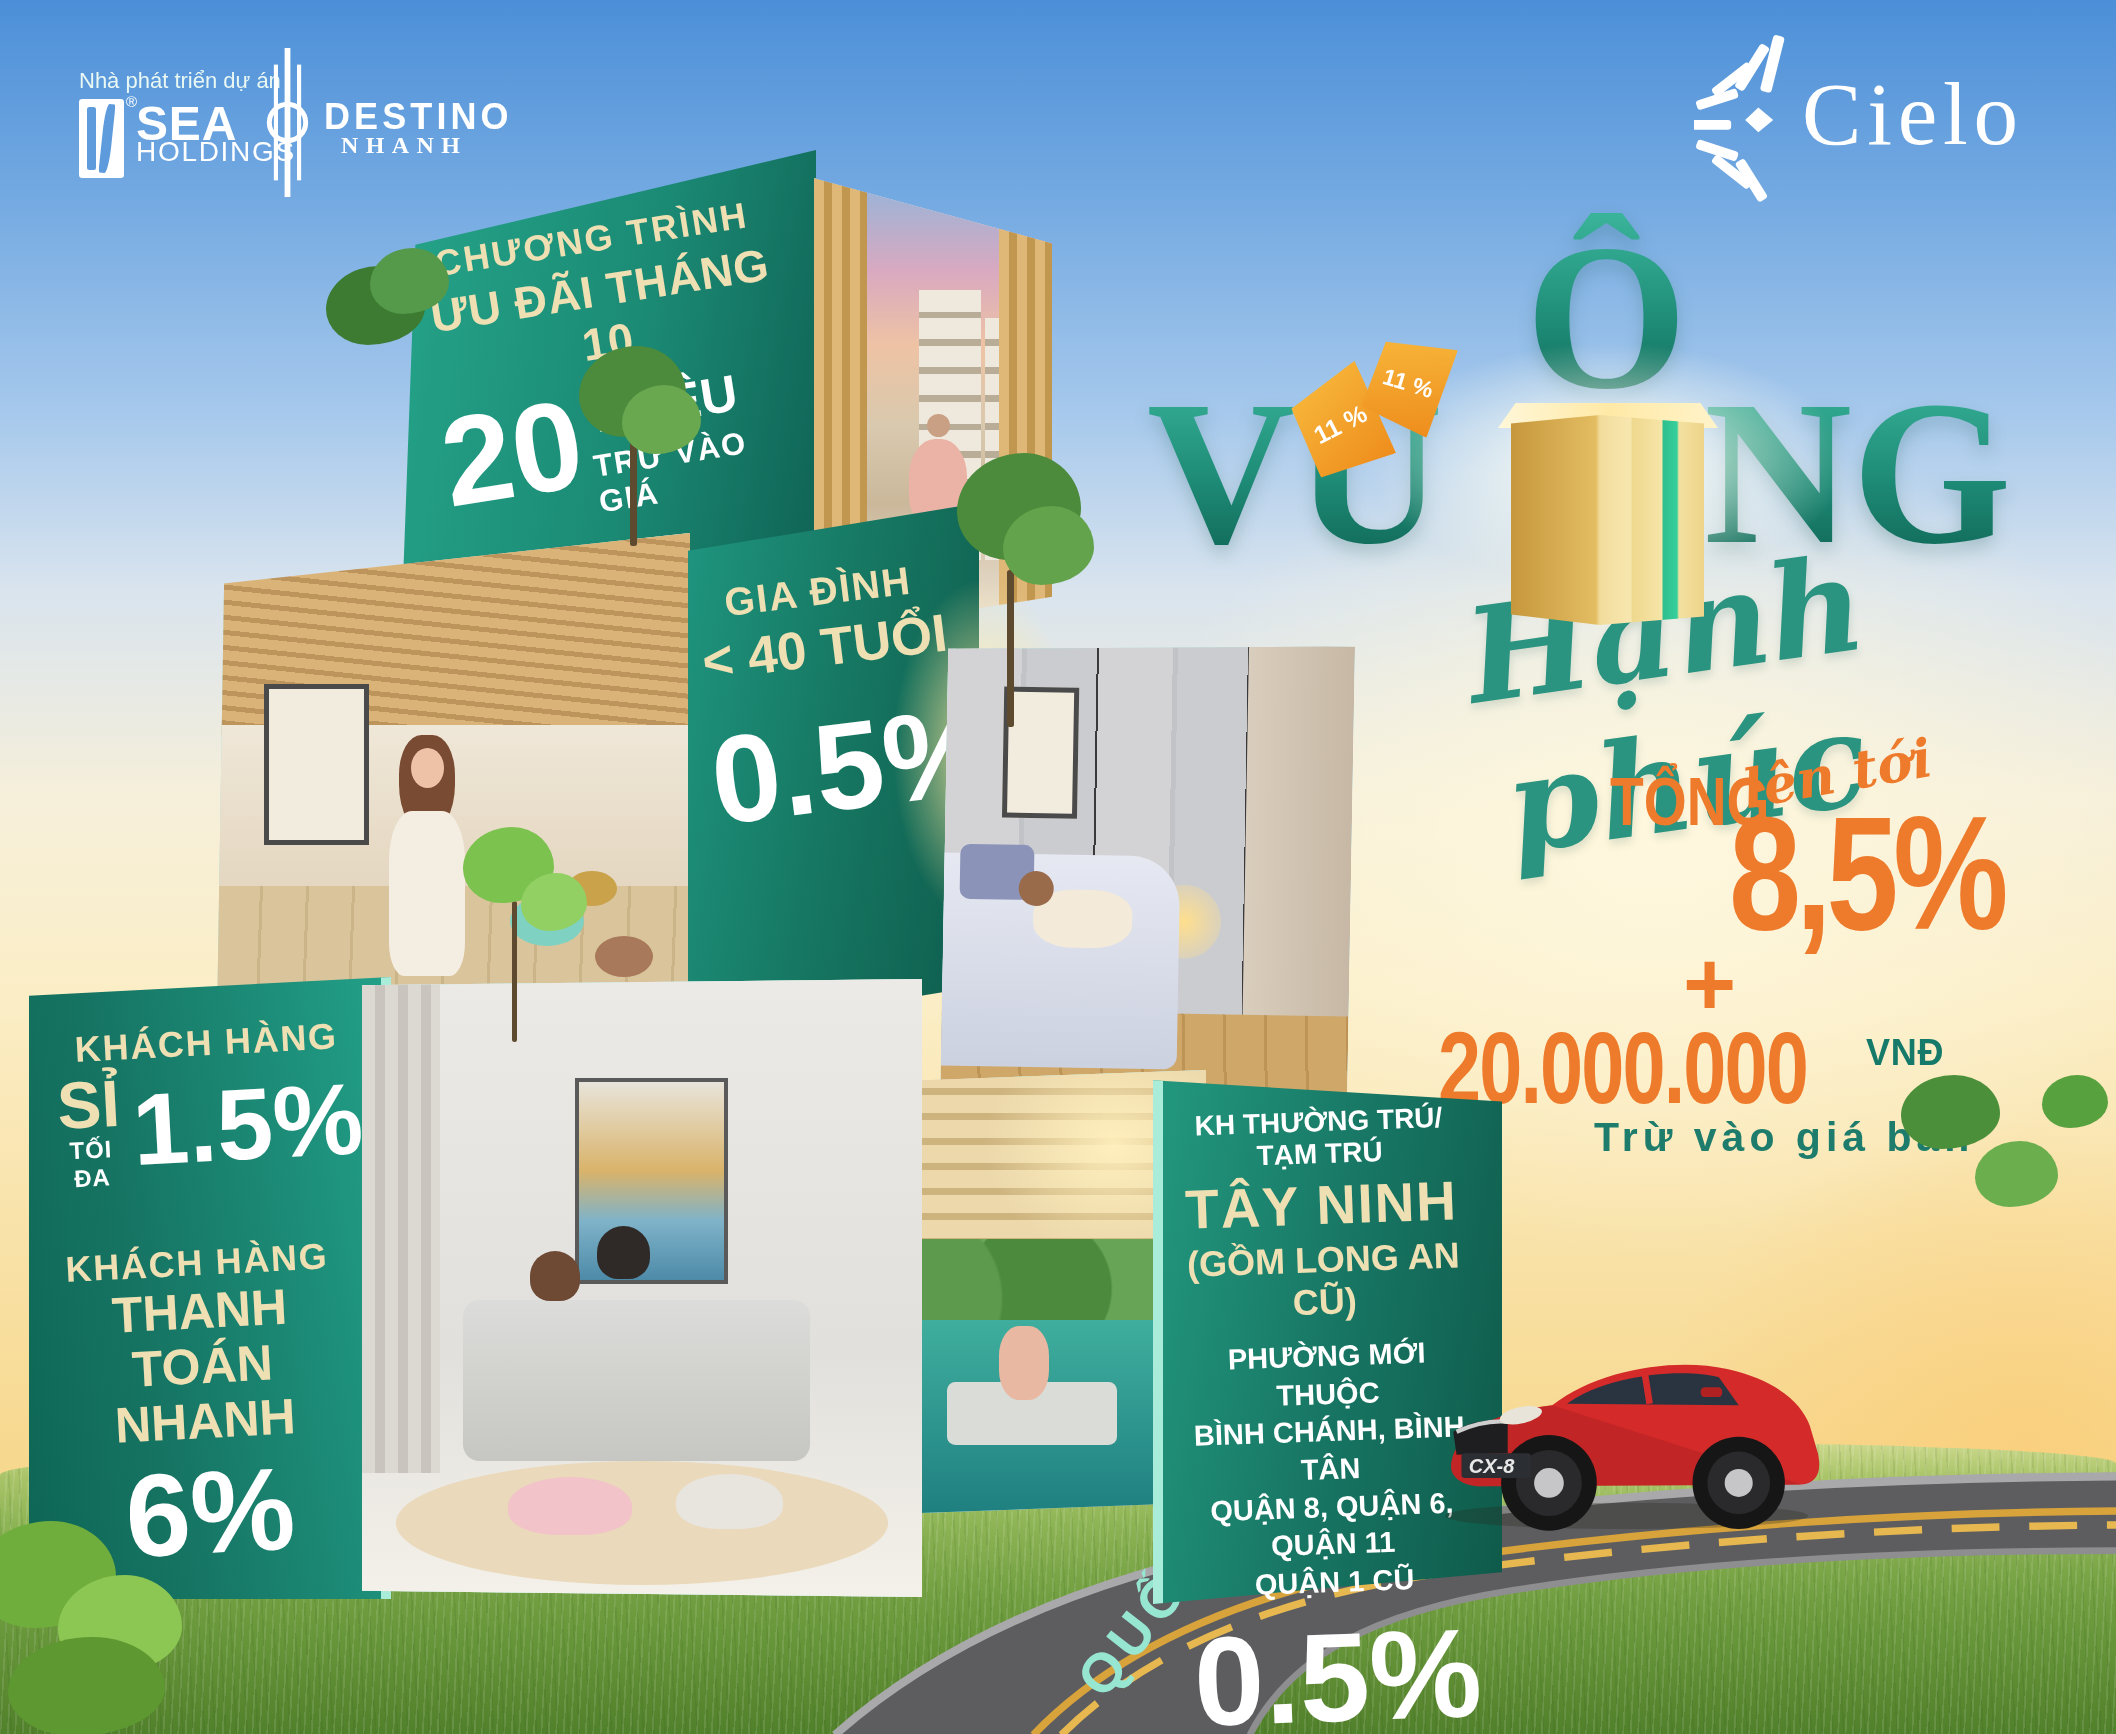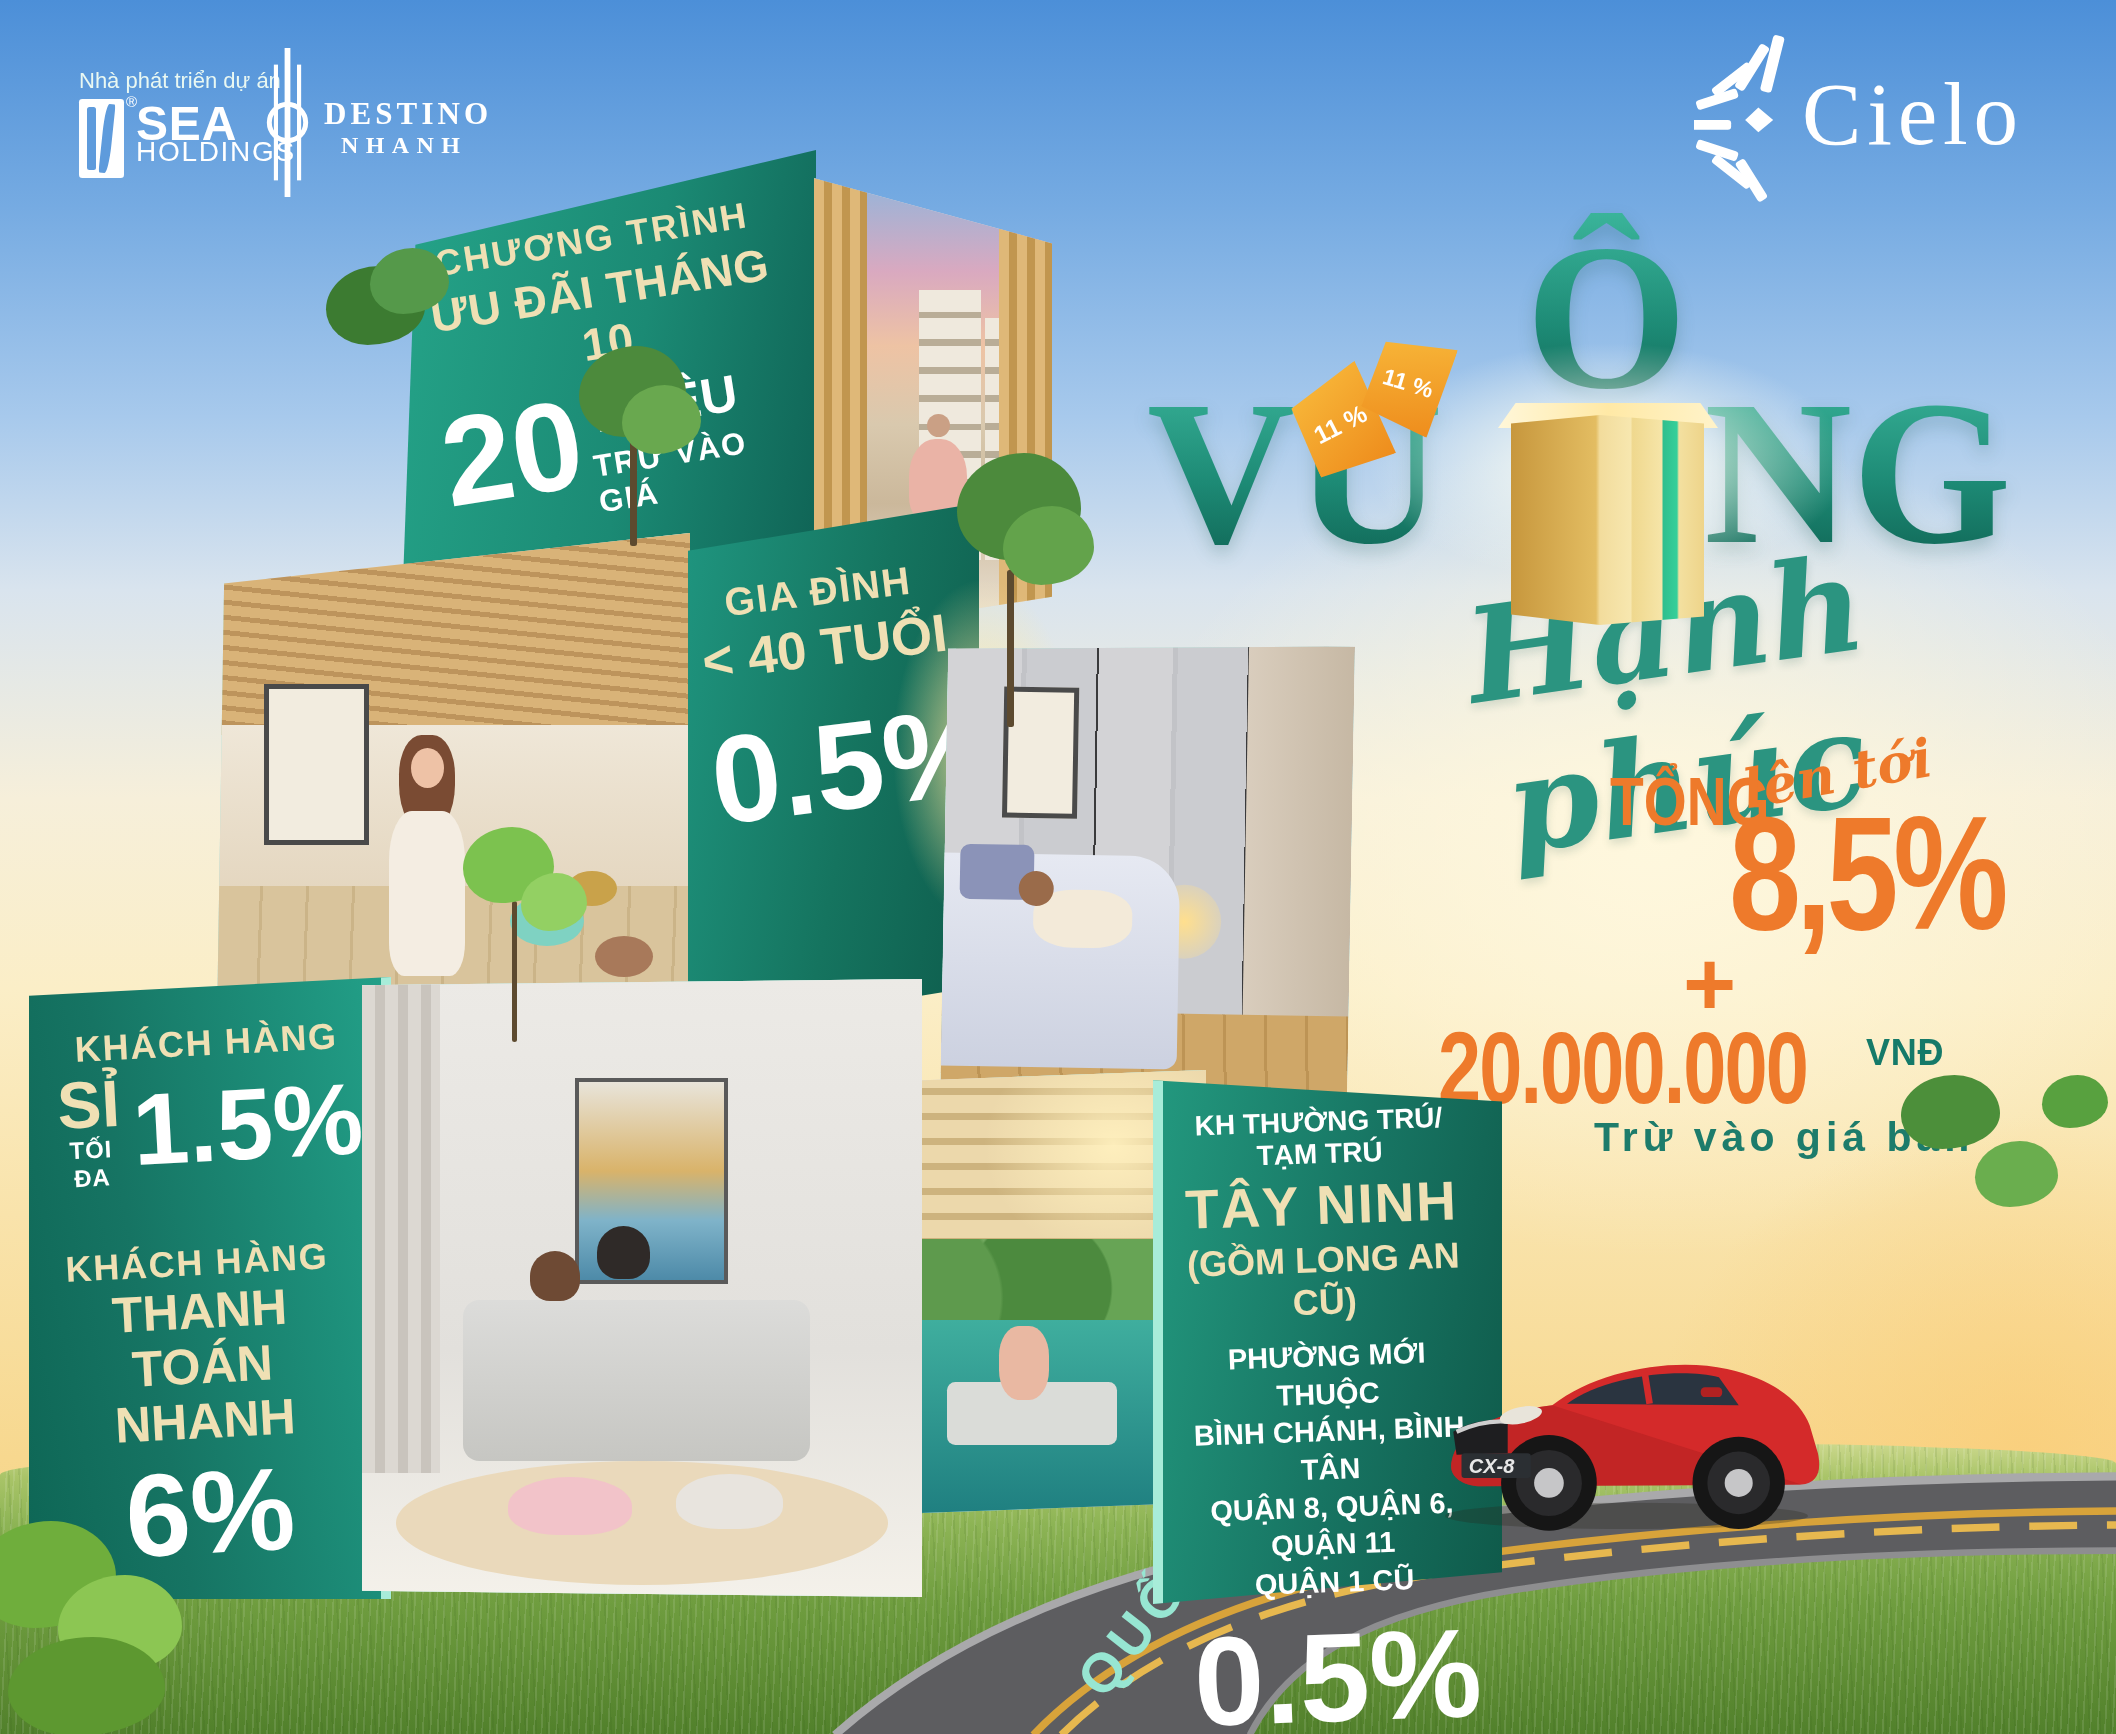--- a/index.html
+++ b/index.html
@@ -14,21 +14,21 @@
 
   
   .hdr-dev{left:79px;top:68px;font-size:22px;color:#e9f8f2;font-weight:500;z-index:10;}
   .sea-icon{left:79px;top:99px;width:45px;height:79px;background:#fff;border-radius:3.3px;z-index:10;overflow:hidden;}
   .sea-icon:before{content:"";position:absolute;left:8.3px;top:8.3px;width:8.3px;height:63px;background:#5e9bdc;border-radius:2.5px;}
   .sea-icon:after{content:"";position:absolute;left:23px;top:5px;width:10px;height:69px;background:#5e9bdc;border-radius:40% 10% 40% 10%;transform:rotate(6deg);}
   .sea-r{left:126px;top:93px;font-size:15px;color:#fff;z-index:10;}
   .sea-t1{left:136px;top:96px;font-size:48px;font-weight:800;color:#fff;letter-spacing:0.8px;z-index:10;}
   .sea-t2{left:136px;top:136px;font-size:28px;font-weight:400;color:#fff;letter-spacing:1.7px;z-index:10;}
   .destino-icon{left:266px;top:48px;z-index:10;}
-  .destino-t1{left:324px;top:96px;font-family:Liberation Serif, serif;font-size:31px;font-weight:700;color:#fff;letter-spacing:4.1px;z-index:10;}
+  .destino-t1{left:324px;top:96px;font-family:Liberation Sans, sans-serif;font-size:36px;font-weight:700;color:#fff;letter-spacing:4.1px;z-index:10;}
   .destino-t2{left:341px;top:132px;font-family:"Liberation Serif",serif;font-size:24px;font-weight:700;color:#fff;letter-spacing:7.4px;z-index:10;}
   .cielo-icon{left:1694px;top:35px;z-index:10;}
   .cielo-t{left:1802px;top:63px;font-family:"Liberation Serif",serif;font-size:89px;font-weight:400;color:#fff;letter-spacing:5.8px;z-index:10;}
 
   
   .grad-teal{background:linear-gradient(180deg,#3ab49a 0%,#1d8a75 55%,#0e6252 100%);
     -webkit-background-clip:text;background-clip:text;color:transparent;}
   .title-o{left:1503px;top:213px;width:207px;text-align:center;font-family:"Liberation Serif",serif;
     font-size:208px;font-weight:700;line-height:1;z-index:5;filter:drop-shadow(0 8.3px 8.3px rgba(20,80,70,.22));}
   .title-vu{left:1147px;top:370px;font-family:"Liberation Serif",serif;font-size:205px;font-weight:700;line-height:1;z-index:5;filter:drop-shadow(0 8.3px 8.3px rgba(20,80,70,.22));}

